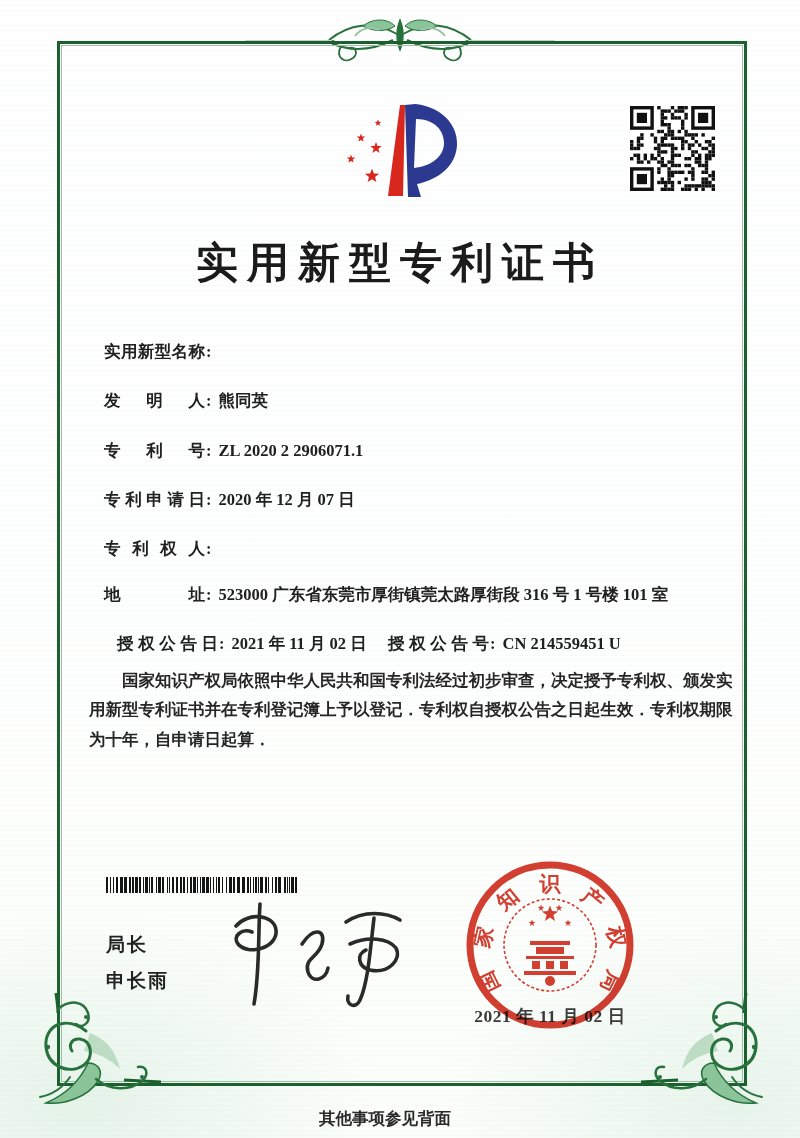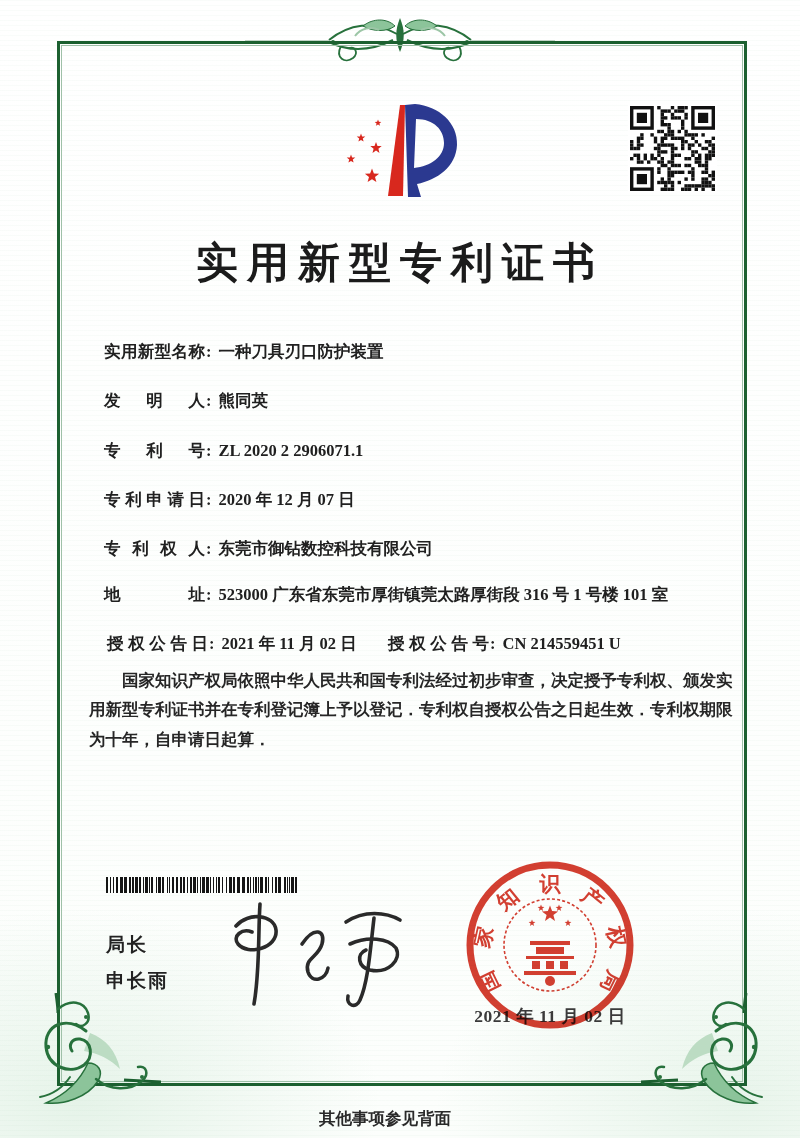--- a/index.html
+++ b/index.html
@@ -30,21 +30,21 @@
   .flabel{display:inline-block;width:101px;font-weight:700;text-align:justify;text-align-last:justify;white-space:nowrap;}
   .fcolon{font-weight:700;margin:0 7px 0 1px;}
   .fvalue{font-weight:600;}
   .row-name{left:104px;top:341px;}
   .row-inventor{left:104px;top:390px;}
   .row-patno{left:104px;top:440px;}
   .row-filing{left:104px;top:489px;}
   .row-patentee{left:104px;top:538px;}
   .row-address{left:104px;top:584px;}
   .row-address .fvalue{width:505px;}
-  .row-grantdate{left:107px;top:633px;}
+  .row-grantdate{left:117px;top:633px;}
   .row-grantno{left:388px;top:633px;}
   .paras{position:absolute;left:89px;top:666px;width:650px;font-size:16.5px;line-height:1.78;font-weight:600;color:#262626;}
   .paras p{margin:0;text-indent:2em;}
   .barcode{position:absolute;left:106px;top:877px;}
   .signer-title{position:absolute;left:106px;top:932px;font-size:19px;font-weight:700;letter-spacing:2px;}
   .signer-name{position:absolute;left:106px;top:968px;font-size:19px;font-weight:700;letter-spacing:2px;}
   .signature{position:absolute;left:218px;top:892px;}
   .seal-date{position:absolute;left:462px;top:1004px;width:176px;text-align:center;
     font-size:17.5px;font-weight:700;color:#3a3a3a;z-index:1;letter-spacing:0.5px;}
   .seal{position:absolute;left:462px;top:857px;width:176px;height:176px;z-index:2;
@@ -329,41 +329,39 @@
         <rect x="3.4" y="64.6" width="17" height="17" fill="#fff"></rect>
         <rect x="6.8" y="68" width="10.2" height="10.2" fill="#111"></rect>
       </g>
   </svg>
 
   <div class="title">实用新型专利证书</div>
 
   <div class="row row-name">
     <span class="flabel">实用新型名称</span>
       <span class="fcolon">:</span>
-    <span class="fvalue">一种刀具刃口防护装置</span>
   </div>
   <div class="row row-inventor">
     <span class="flabel">发明人</span>
       <span class="fcolon">:</span>
     <span class="fvalue">熊同英</span>
   </div>
   <div class="row row-patno">
     <span class="flabel">专利号</span>
       <span class="fcolon">:</span>
     <span class="fvalue">ZL 2020 2 2906071.1</span>
   </div>
   <div class="row row-filing">
     <span class="flabel">专利申请日</span>
       <span class="fcolon">:</span>
     <span class="fvalue">2020 年 12 月 07 日</span>
   </div>
   <div class="row row-patentee">
     <span class="flabel">专利权人</span>
       <span class="fcolon">:</span>
-    <span class="fvalue">东莞市御钻数控科技有限公司</span>
   </div>
   <div class="row row-address">
     <span class="flabel">地址</span>
       <span class="fcolon">:</span>
     <span class="fvalue">523000 广东省东莞市厚街镇莞太路厚街段 316 号 1 号楼 101 室</span>
   </div>
   <div class="row row-grantdate">
     <span class="flabel">授权公告日</span>
       <span class="fcolon">:</span>
     <span class="fvalue">2021 年 11 月 02 日</span>

